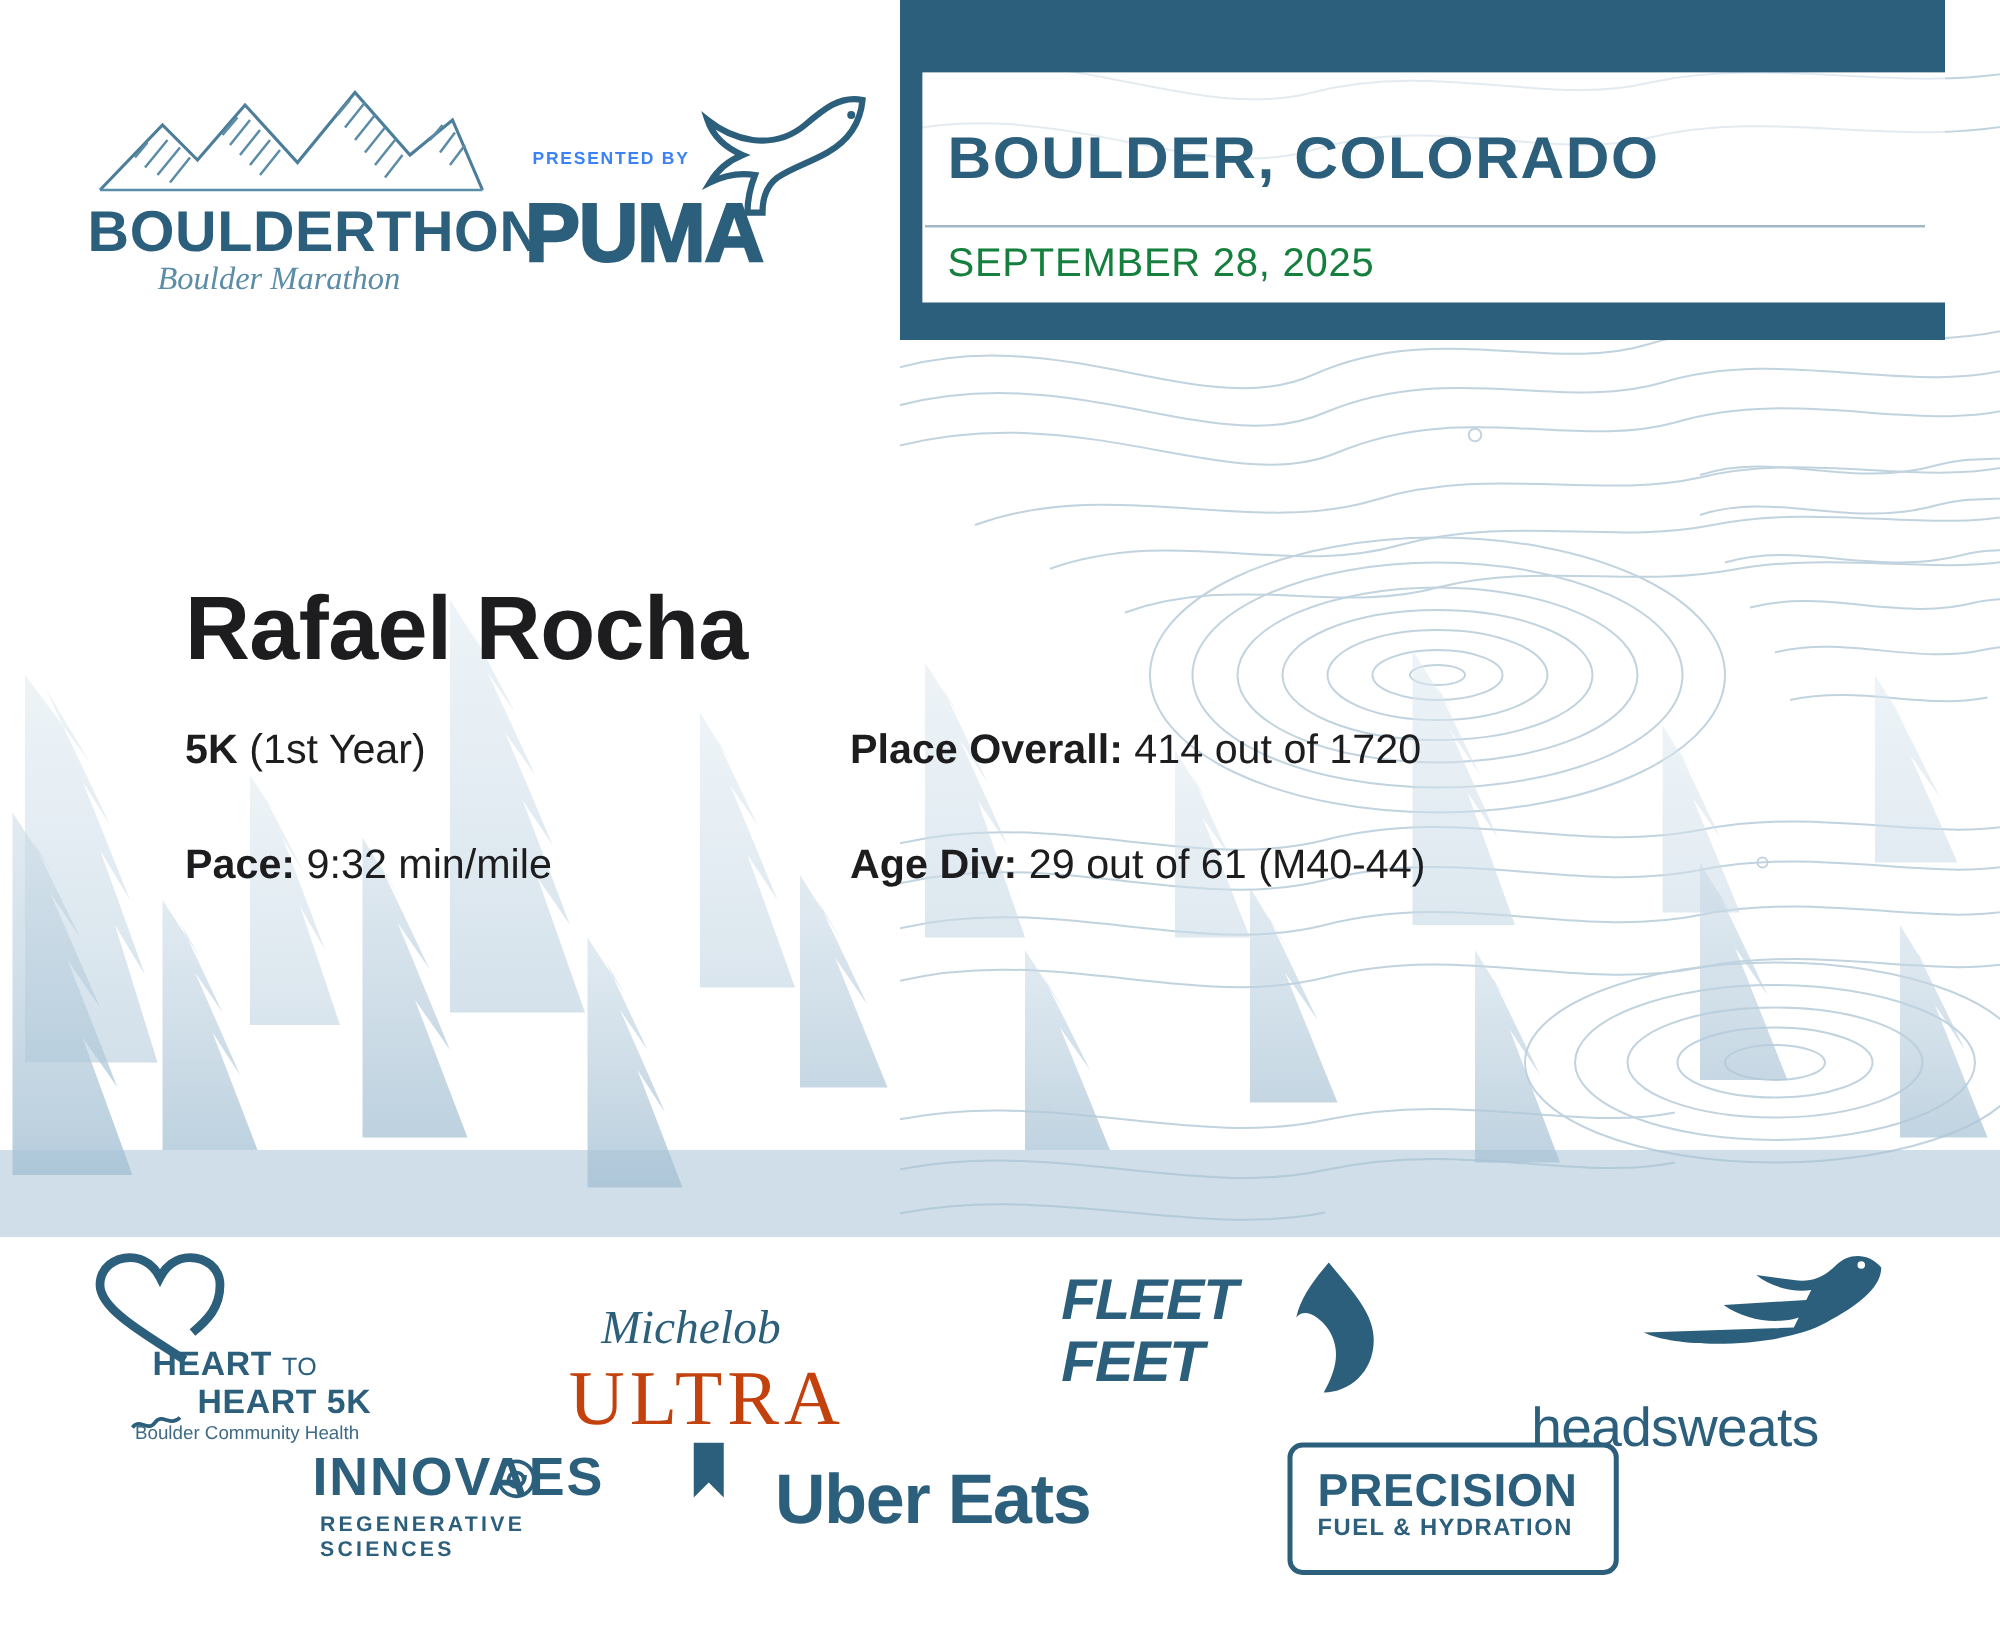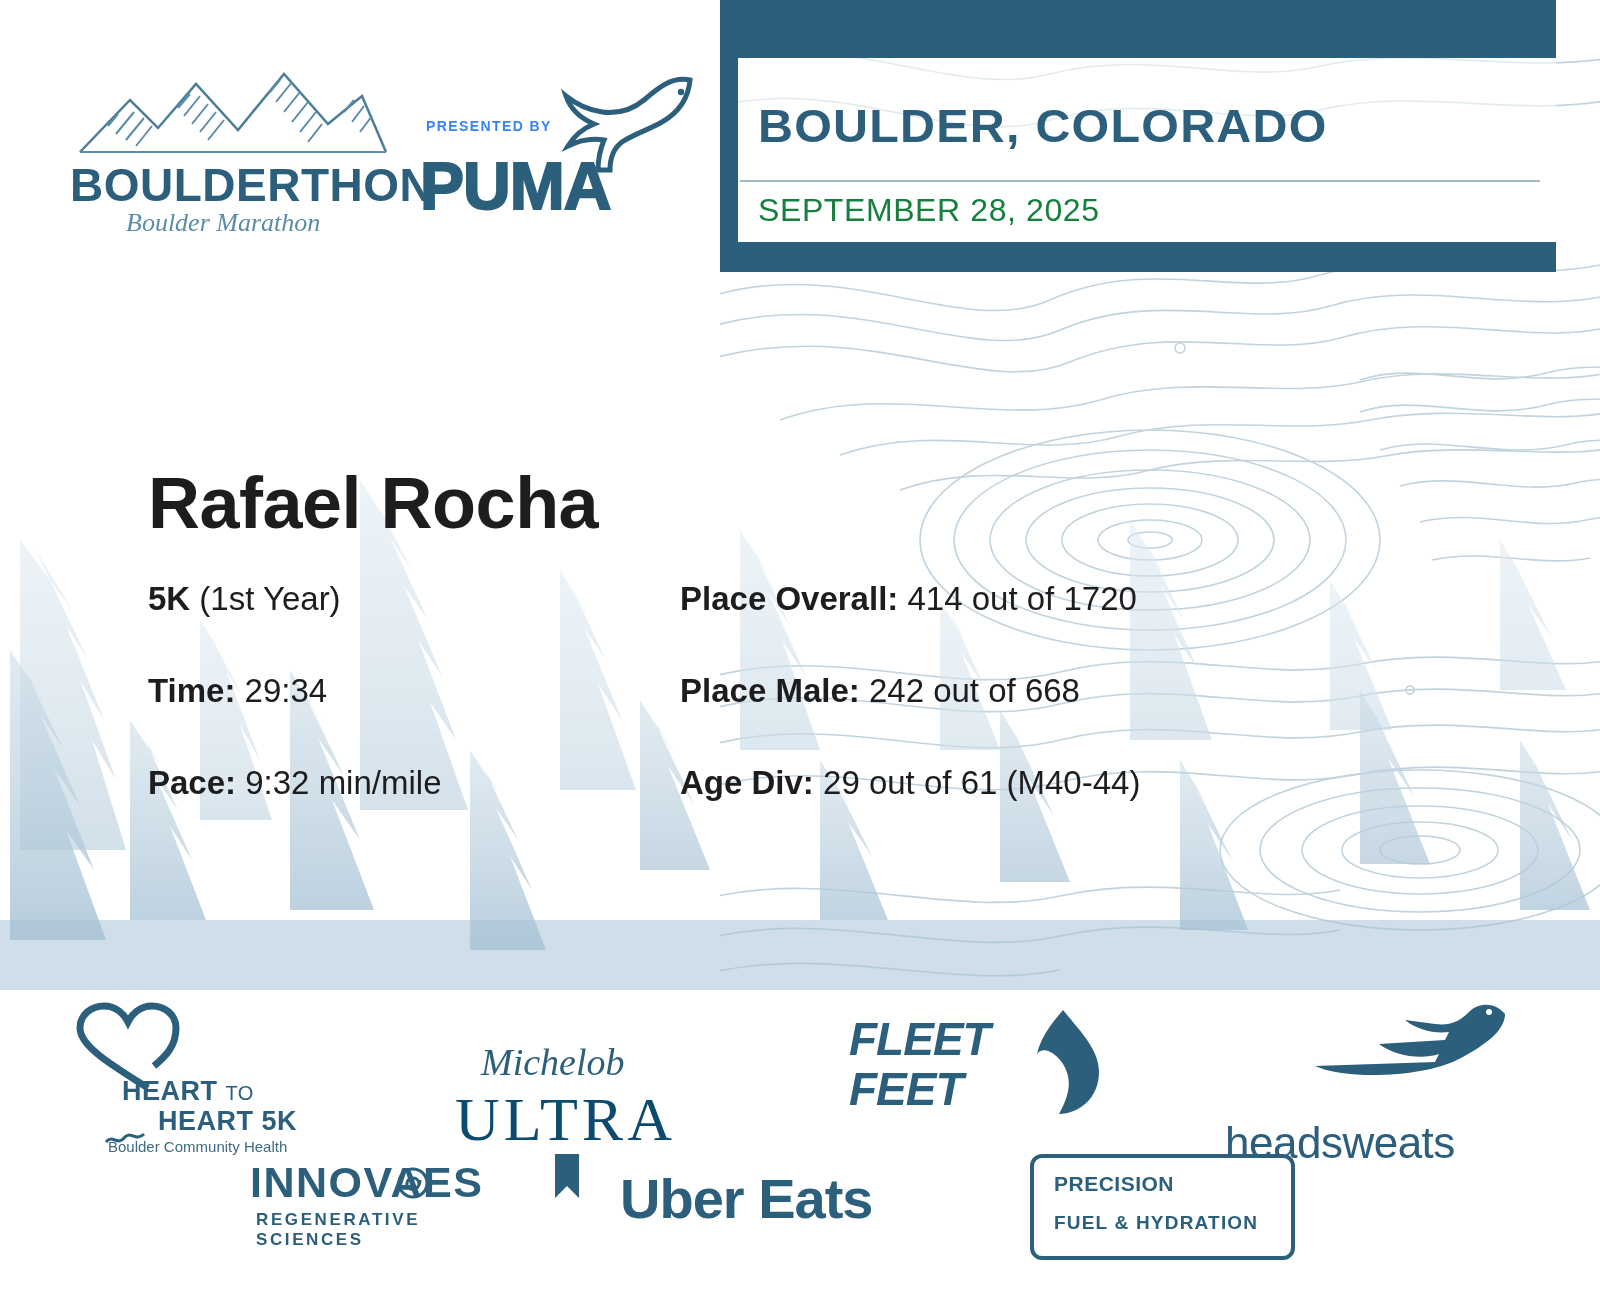--- a/index.html
+++ b/index.html
@@ -143,21 +143,21 @@
   
   .sp-mich { left: 455px; top: 14px; width: 250px; height: 155px; margin-top: 32px; }
   .mich-1 {
     position:absolute; left: 26px; top: 4px;
     font-family: "Liberation Serif", serif; font-style: italic;
     font-size: 38px; color:#2c5f7c;
   }
   .mich-2 {
     position:absolute; left: 0px; top: 48px;
     font-family: "Liberation Serif", serif;
-    font-size: 62px; letter-spacing: 4px; color:#0c4a6e;
+    font-size: 62px; letter-spacing: 4px; color:#c2410c;
   }
 
   
   .sp-ff { left: 845px; top: 14px; width: 270px; height: 130px; }
   .ff-1 { position:absolute; left: 4px; top: 8px; font-size: 46px; font-weight: bold; font-style: italic; letter-spacing: -1px;}
   .ff-2 { position:absolute; left: 4px; top: 58px; font-size: 46px; font-weight: bold; font-style: italic; letter-spacing: -1px;}
 
   
   .sp-hs { left: 1225px; top: 10px; width: 280px; height: 140px; }
   .hs-word { position:absolute; left: 0; top: 78px; font-size: 44px; letter-spacing: -.5px; color:#2c5f7c;margin-top:40px;}
@@ -167,21 +167,21 @@
   .inn-1 { position:absolute; left: 0; top: 0; font-size: 43px; font-weight: bold; letter-spacing: 1.5px;}
   .inn-2 { position:absolute; left: 6px; top: 52px; font-size: 17px; font-weight: bold; letter-spacing: 2.6px;}
 
   
   .sp-uber { left: 620px; top: 176px; width: 330px; height: 80px; }
   .uber-w { position:absolute; left:0; top:0; font-size: 56px; font-weight: bold; letter-spacing: -1px;}
 
   
   .sp-prec { left: 1030px; top: 164px; width: 265px; height: 106px;
              border: 4px solid #2c5f7c; border-radius: 12px; }
-  .prec-1 { position:absolute; left: 20px; top: 14px; font-size: 21px; font-weight: bold; letter-spacing: .5px;}
+  .prec-1 { position:absolute; left: 20px; top: 14px; font-size: 37px; font-weight: bold; letter-spacing: .5px;}
   .prec-2 { position:absolute; left: 20px; top: 54px; font-size: 19px; font-weight: bold; letter-spacing: 1.2px;}
 </style>
 </head>
 <body>
 
 <div class="cert">
 
   <div class="topo">
     <svg width="880" height="990" viewBox="0 0 880 990" fill="none" stroke="#8fb0c4" stroke-width="1.6">
       <path d="M-20 300 C120 250 240 340 330 300 C430 255 520 300 600 275 C700 245 800 290 900 260"></path>
@@ -304,30 +304,20 @@
         <span class="stat-label">5K</span>
         <span class="stat-value">(1st Year)</span>
       </div>
       <div class="stat-right">
         <span class="stat-label">Place Overall:</span>
         <span class="stat-value">414 out of 1720</span>
       </div>
     </div>
     <div class="stat-row">
       <div class="stat-left">
-        <span class="stat-label">Time:</span>
-        <span class="stat-value">29:34</span>
-      </div>
-      <div class="stat-right">
-        <span class="stat-label">Place Male:</span>
-        <span class="stat-value">242 out of 668</span>
-      </div>
-    </div>
-    <div class="stat-row">
-      <div class="stat-left">
         <span class="stat-label">Pace:</span>
         <span class="stat-value">9:32 min/mile</span>
       </div>
       <div class="stat-right">
         <span class="stat-label">Age Div:</span>
         <span class="stat-value">29 out of 61 (M40-44)</span>
       </div>
     </div>
   </div>
 

